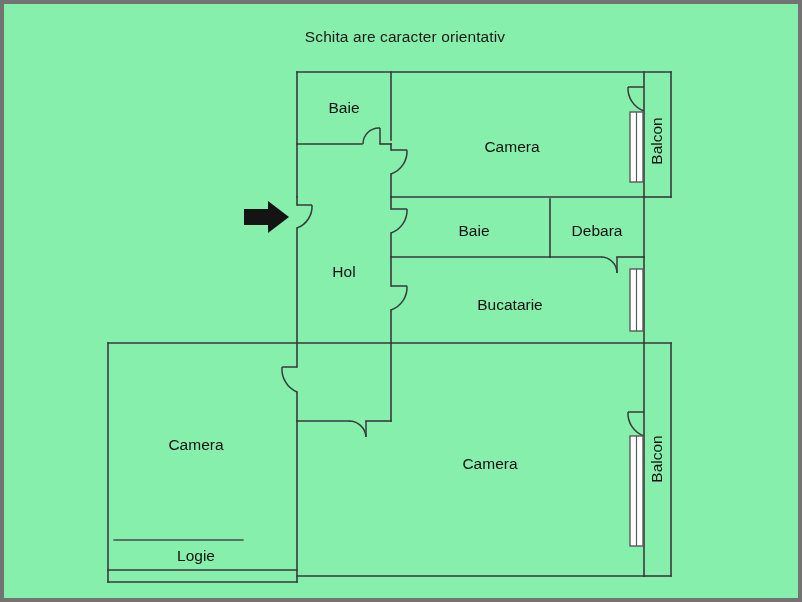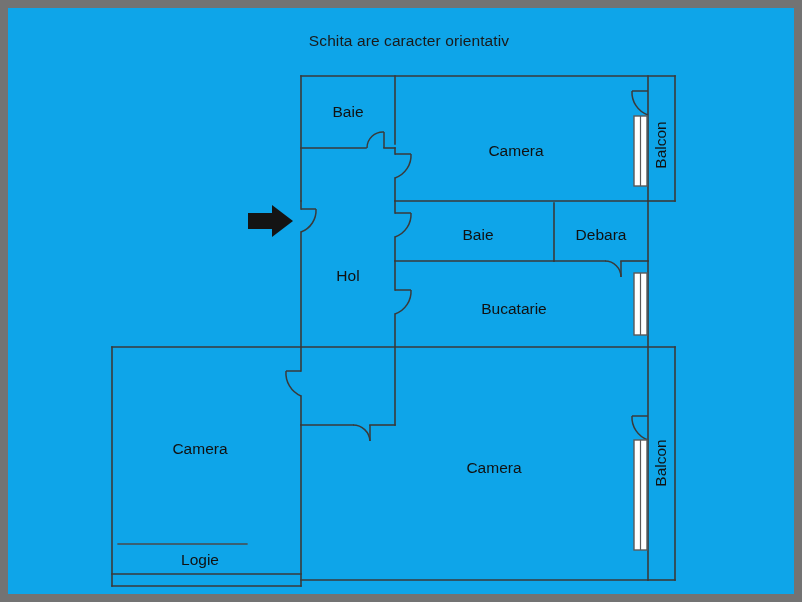--- a/index.html
+++ b/index.html
@@ -4,23 +4,23 @@
 <style>
   html, body {
     margin: 0;
     padding: 0;
     background: #ffffff;
   }
   #page {
     position: relative;
     width: 802px;
     height: 602px;
-    background: #0ea5e9;
+    background: #86efac;
     box-sizing: border-box;
-    border: 8px solid #737373;
+    border: 4px solid #737373;
     overflow: hidden;
     font-family: "Liberation Sans", sans-serif;
   }
   #plan-title {
     position: absolute;
     left: 0;
     top: 24px;
     width: 802px;
     text-align: center;
     font-size: 15.5px;

